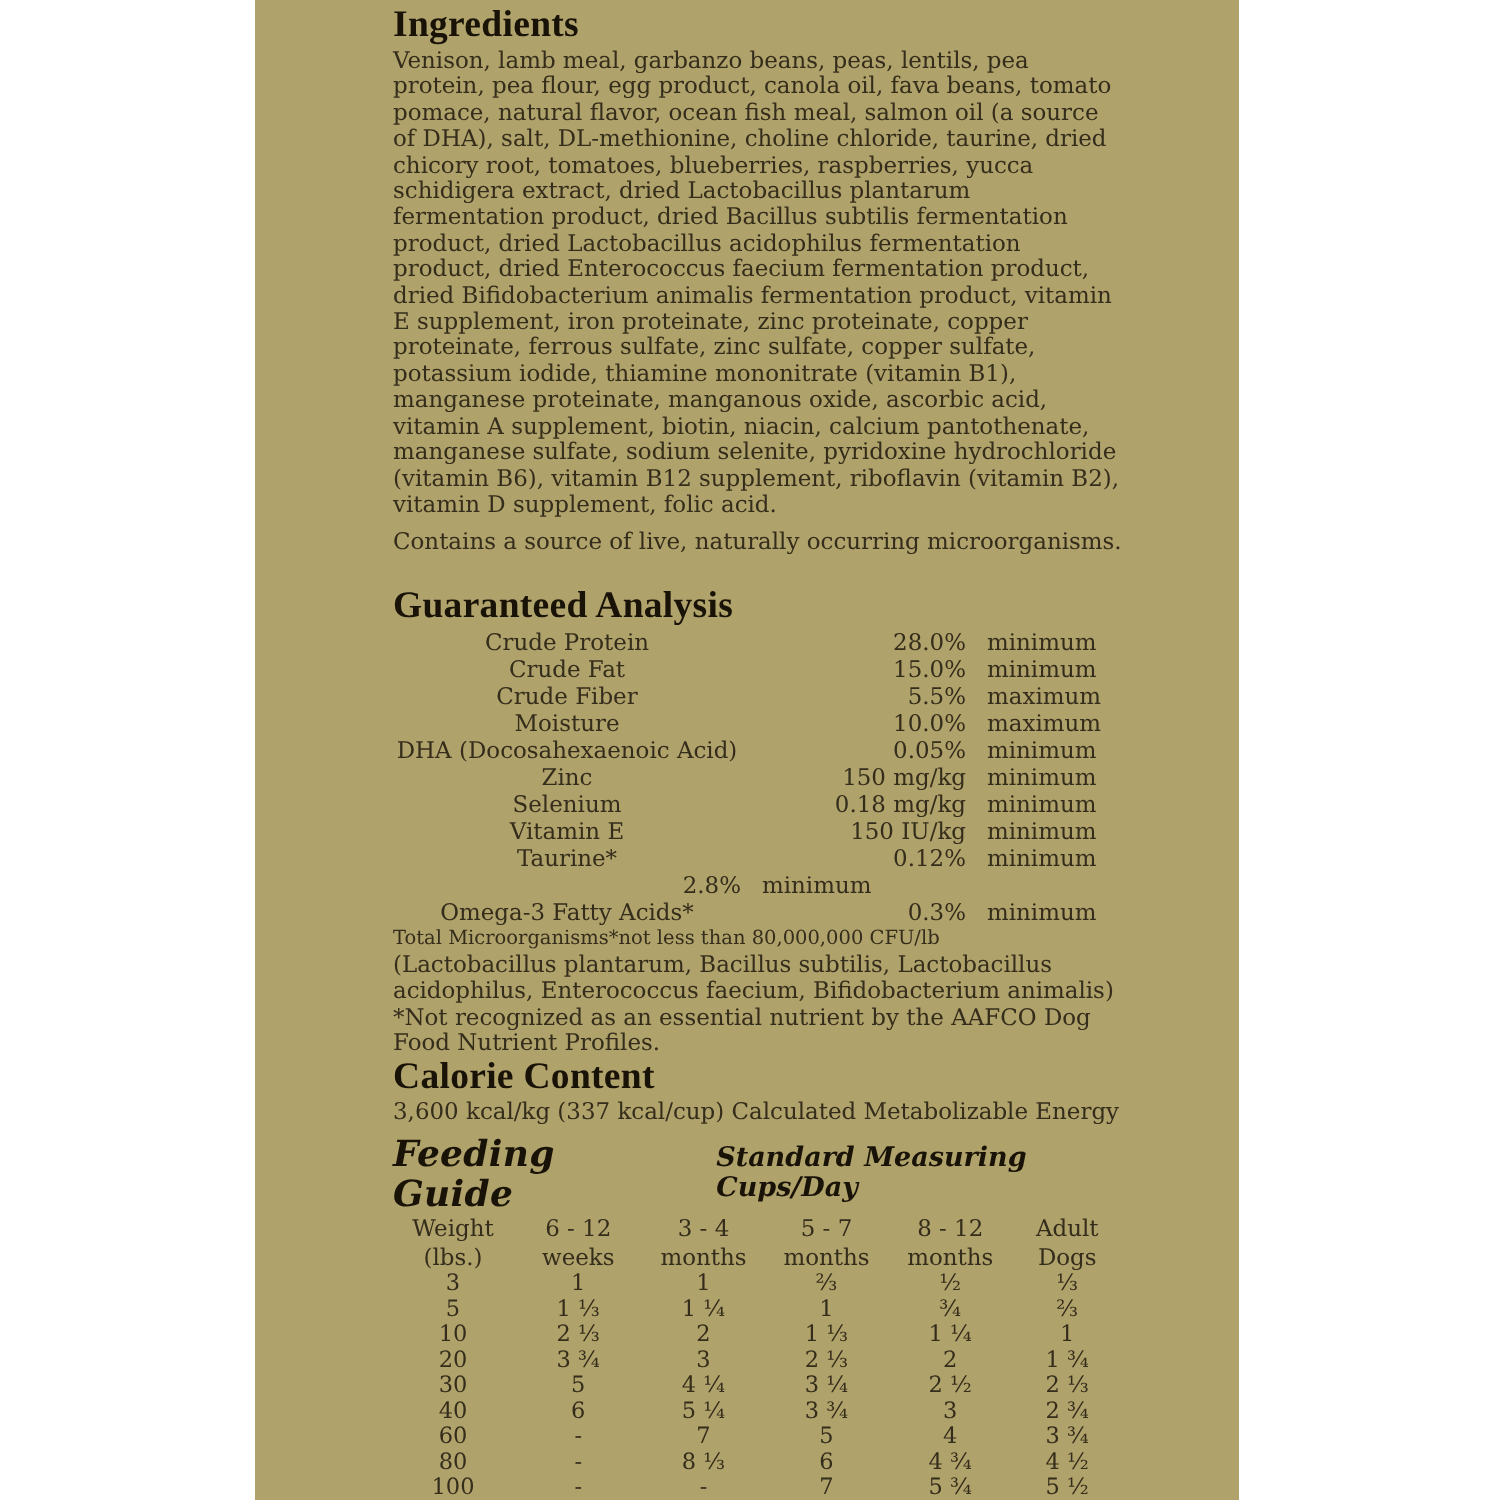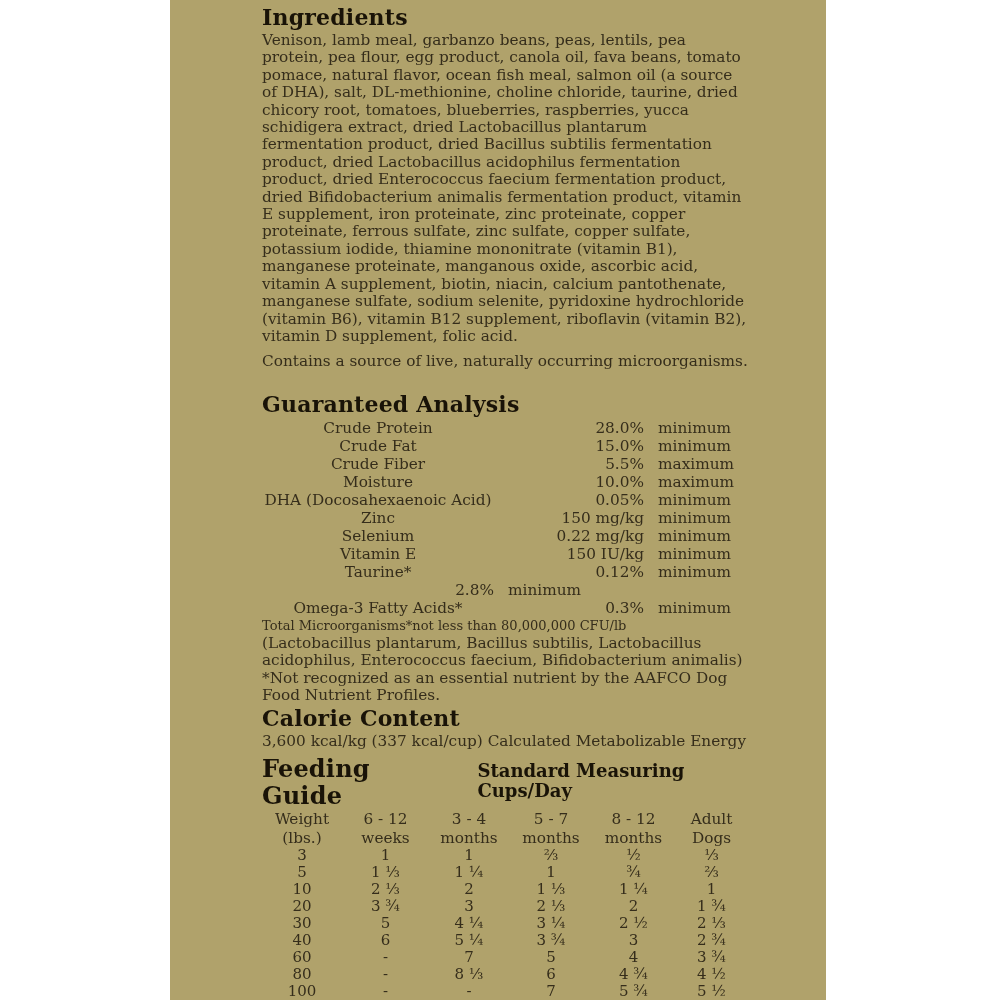--- a/index.html
+++ b/index.html
@@ -16,40 +16,40 @@
     font-family:"DejaVu Serif", serif;
     color:var(--ink);
   }
   .page{position:relative;width:1000px;height:1000px;overflow:hidden;background:var(--page-bg);}
   .label-panel{
     position:absolute;left:170px;top:0;width:656px;height:1000px;
     background:var(--label-bg);overflow:hidden;
   }
   .content{position:absolute;left:92px;top:4px;width:487px;}
   h2.sec{
-    font-size:22px;line-height:26px;font-weight:700;color:var(--ink-strong);
-    letter-spacing:.2px;margin:0 0 2px 0;
+    font-size:25px;line-height:26px;font-weight:700;color:var(--ink-strong);
+    letter-spacing:.2px;margin:0 0 2px 0;font-family:Liberation Serif, serif;
   }
   .body{font-size:15.3px;line-height:17.4px;color:var(--ink);}
   .ingredients-body{margin-bottom:8px;}
   .note{margin-bottom:20px;}
   
   .ga-table{width:100%;}
   .ga-row{display:grid;grid-template-columns:1fr 150px 105px;line-height:18.0px;font-size:15.3px;}
   .ga-nutrient{text-align:center;}
   .ga-value{text-align:right;}
   .ga-qualifier{text-align:left;padding-left:14px;}
   .ga-total{display:flex;line-height:18px;font-size:13px;}
   .ga-total .tm-value{flex:1;text-align:left;padding-right:26px;}
   .ga-wrap{line-height:17.5px;}
   
   .calorie-head{margin-top:4px;}
   .calorie-body{margin-bottom:5px;}
   
-  .fg-headline{display:flex;align-items:baseline;margin-top:2px;margin-bottom:1px;}
+  .fg-headline{display:flex;align-items:baseline;margin-top:2px;margin-bottom:1px;font-style:italic;}
   .fg-title{font-size:24px;line-height:27px;font-weight:700;color:var(--ink-strong);letter-spacing:.2px;}
   .fg-sub{font-size:18px;line-height:20px;font-weight:700;color:var(--ink-strong);margin-left:42px;}
   .fg-table{width:100%;}
   .fg-grid-row{display:grid;grid-template-columns:80px 87px 80px 84px 81px 75px;}
   .fg-head-cell{text-align:center;font-size:15.3px;line-height:18.6px;}
   .fg-cell{text-align:center;font-size:15px;line-height:17.0px;}
   .fg-footnote{
     font-style:italic;font-size:13.8px;line-height:16px;color:var(--ink-soft);
     margin-top:3px;
   }
@@ -92,21 +92,21 @@
             <span class="ga-value">0.05%</span>
             <span class="ga-qualifier">minimum</span>
           </div>
           <div class="ga-row">
             <span class="ga-nutrient">Zinc</span>
             <span class="ga-value">150 mg/kg</span>
             <span class="ga-qualifier">minimum</span>
           </div>
           <div class="ga-row">
             <span class="ga-nutrient">Selenium</span>
-            <span class="ga-value">0.22 mg/kg</span>
+            <span class="ga-value">0.18 mg/kg</span>
             <span class="ga-qualifier">minimum</span>
           </div>
           <div class="ga-row">
             <span class="ga-nutrient">Vitamin E</span>
             <span class="ga-value">150 IU/kg</span>
             <span class="ga-qualifier">minimum</span>
           </div>
           <div class="ga-row">
             <span class="ga-nutrient">Taurine*</span>
             <span class="ga-value">0.12%</span>

